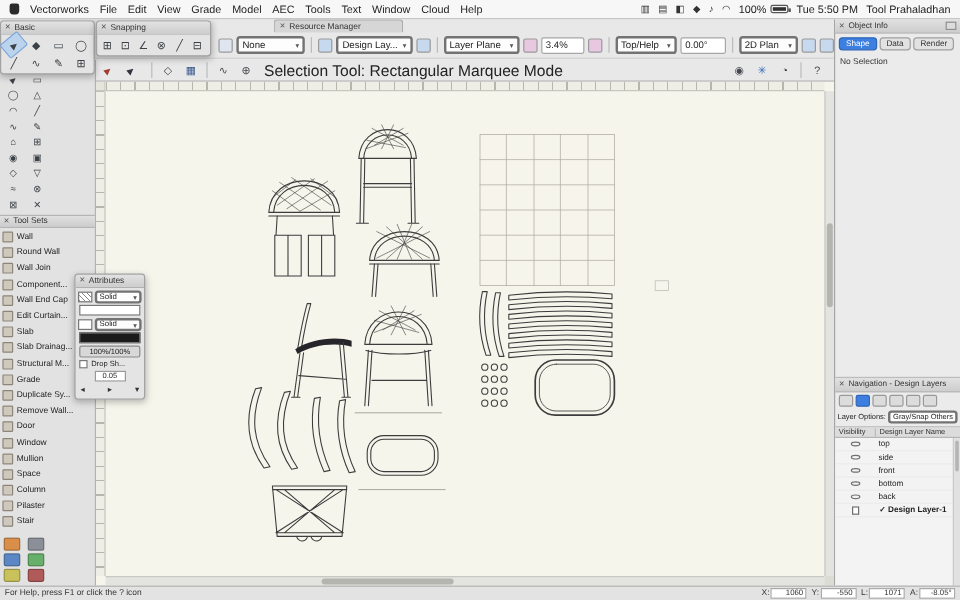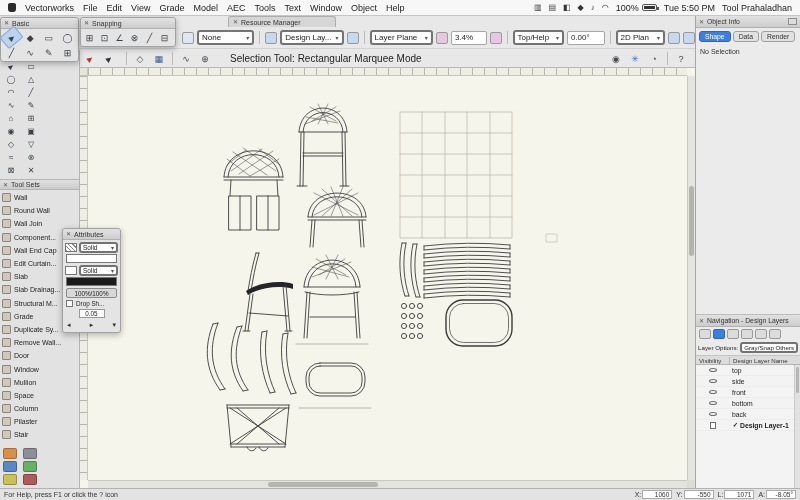--- a/index.html
+++ b/index.html
@@ -24,21 +24,21 @@
 #modebar{position:absolute;left:80px;top:33px;right:0;height:19px;display:flex;align-items:center;gap:3px;padding:0 6px}
 .dd{display:inline-flex;align-items:center;justify-content:space-between;background:#fdfdfd;border:2px solid #737373;border-radius:3px;height:15px;padding:0 3px;font-size:8px;gap:2px;white-space:nowrap;overflow:hidden}
 .dd .arr{font-size:6px;color:#555}
 .field{background:#fff;border:1px solid #a6a6a6;border-radius:2px;height:14px;display:inline-flex;align-items:center;padding:0 3px;font-size:8px;white-space:nowrap}
 .mini{width:12px;height:12px;border:1px solid #9a9a9a;border-radius:2px;background:#dfe6ef;flex:none}
 .mini.blue{background:#c7d9ef}
 .mini.pink{background:#e8c7e0}
 .vsep{width:1px;height:13px;background:#bbb;margin:0 2px;flex:none}
 .micon{width:16px;height:15px;display:inline-flex;align-items:center;justify-content:center;font-size:9px;flex:none}
 .cursor{display:inline-block;transform:rotate(-40deg)}
-#mode-status{font-size:10px;color:#222;margin-left:14px;white-space:nowrap}
+#mode-status{font-size:13px;color:#222;margin-left:4px;white-space:nowrap}
 #modebar .spacer{flex:1}
 
 
 #resource-tab{position:absolute;left:228px;top:16px;width:108px;height:11px;background:#d6d6d6;border:1px solid #adadad;border-bottom:none;border-radius:3px 3px 0 0;display:flex;align-items:center;gap:3px;padding:0 4px;font-size:7px;color:#333;z-index:6}
 
 
 .palette{position:absolute;background:#e4e4e4;border:1px solid #a2a2a2;border-radius:3px;box-shadow:0 2px 6px rgba(0,0,0,.28);font-size:7.5px;z-index:20}
 .ptitle{height:11px;background:linear-gradient(#e2e2e2,#cdcdcd);border-bottom:1px solid #b0b0b0;display:flex;align-items:center;gap:3px;padding:0 3px;border-radius:3px 3px 0 0;font-size:7px;color:#333;white-space:nowrap}
 .close{font-size:6px;color:#555;line-height:1}
 #basic-palette{left:0;top:17px;width:79px}
@@ -128,21 +128,21 @@
   <span class="app">Vectorworks</span>
   <span class="mitem">File</span>
   <span class="mitem">Edit</span>
   <span class="mitem">View</span>
   <span class="mitem">Grade</span>
   <span class="mitem">Model</span>
   <span class="mitem">AEC</span>
   <span class="mitem">Tools</span>
   <span class="mitem">Text</span>
   <span class="mitem">Window</span>
-  <span class="mitem">Object</span>
+  <span class="mitem">Cloud</span>
   <span class="mitem">Help</span>
   <span class="right">
     <span class="sicon">▥</span>
     <span class="sicon">▤</span>
     <span class="sicon">◧</span>
     <span class="sicon">◆</span>
     <span class="sicon">♪</span>
     <span class="sicon">◠</span>
     <span class="batt">
       <span>100%</span>

